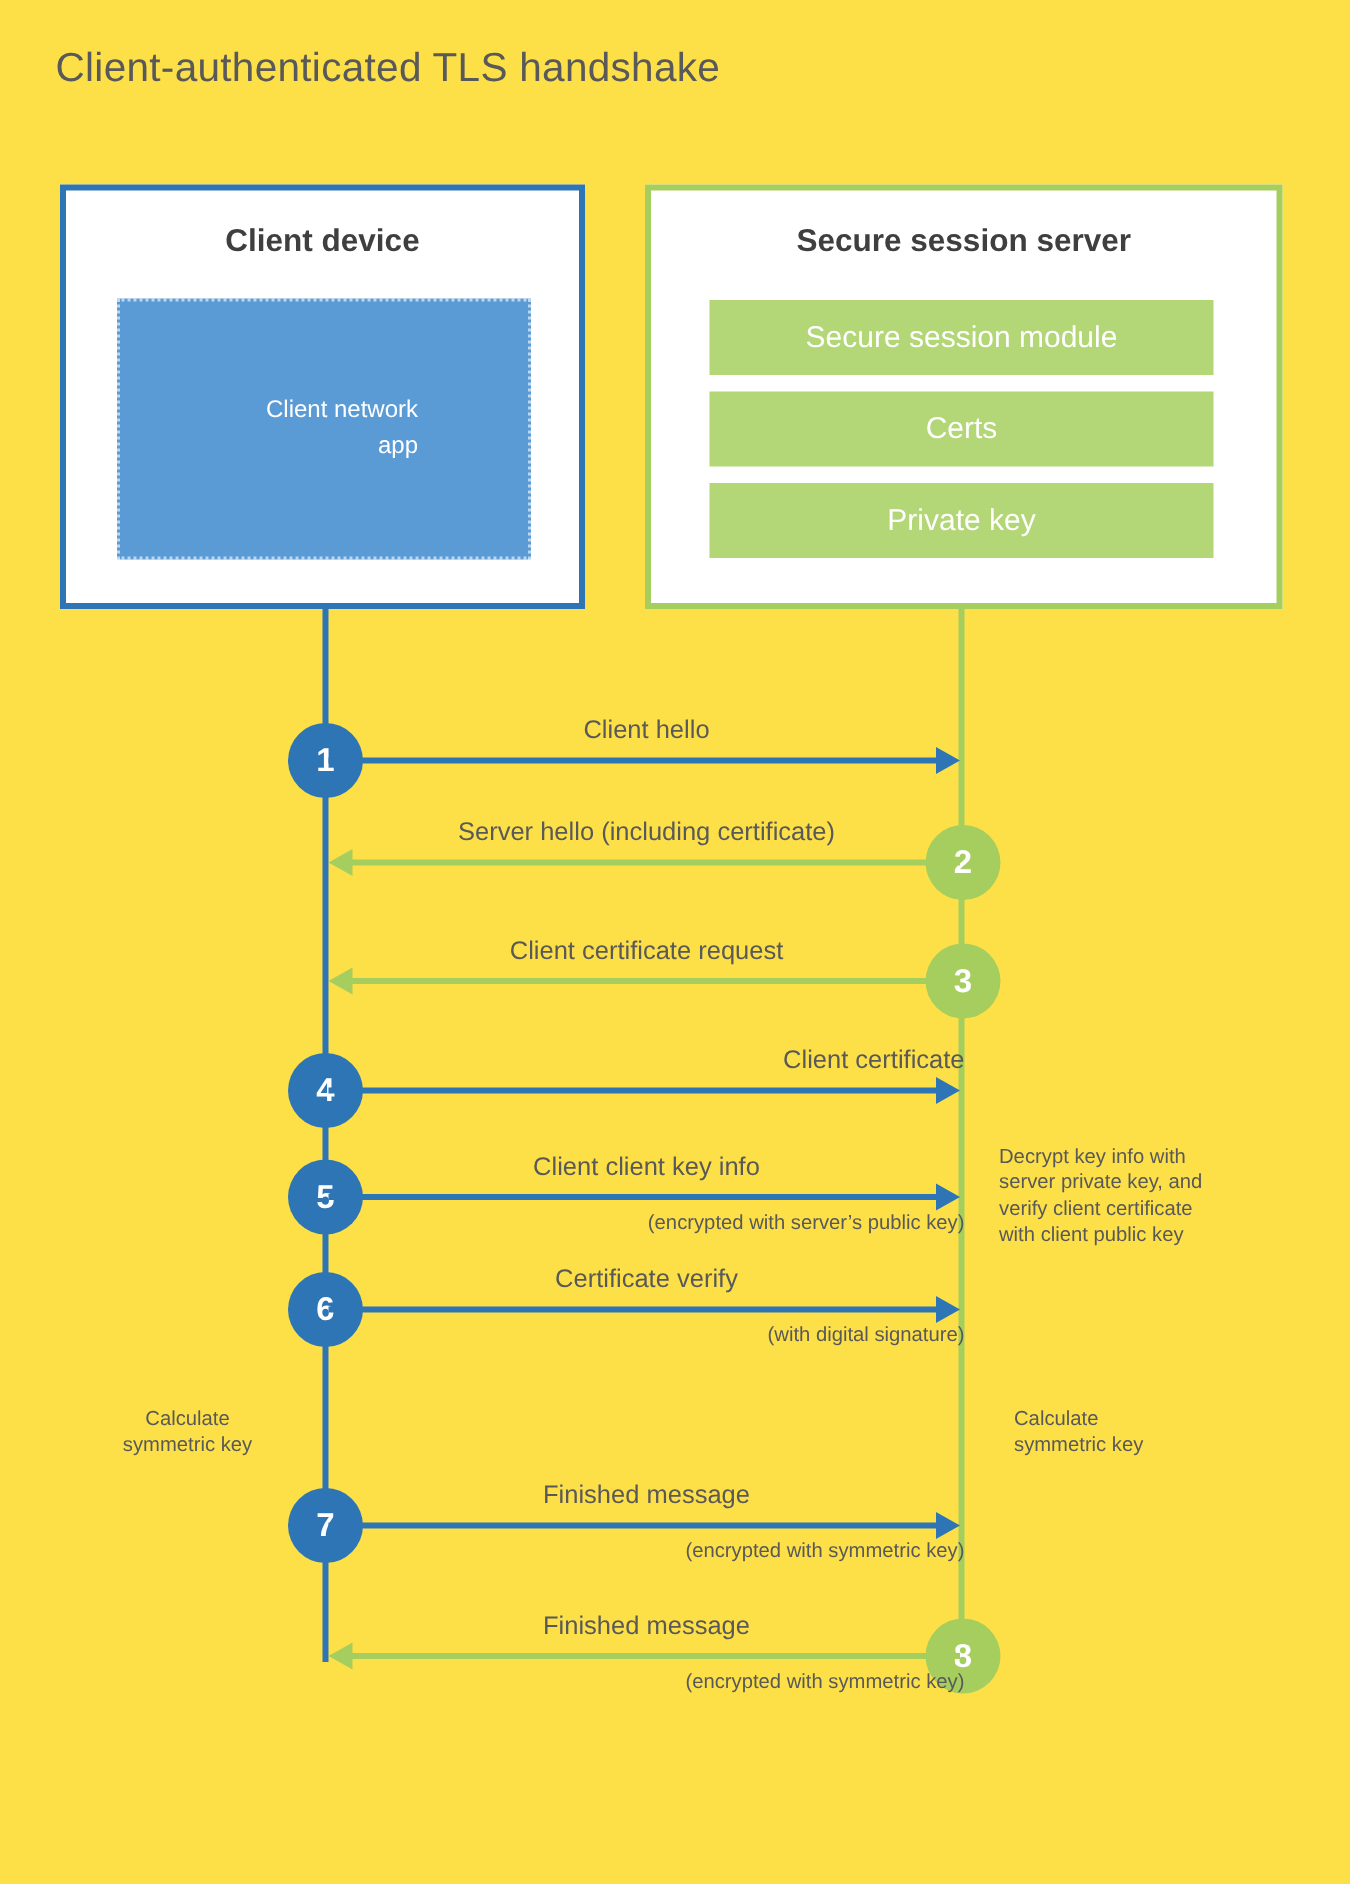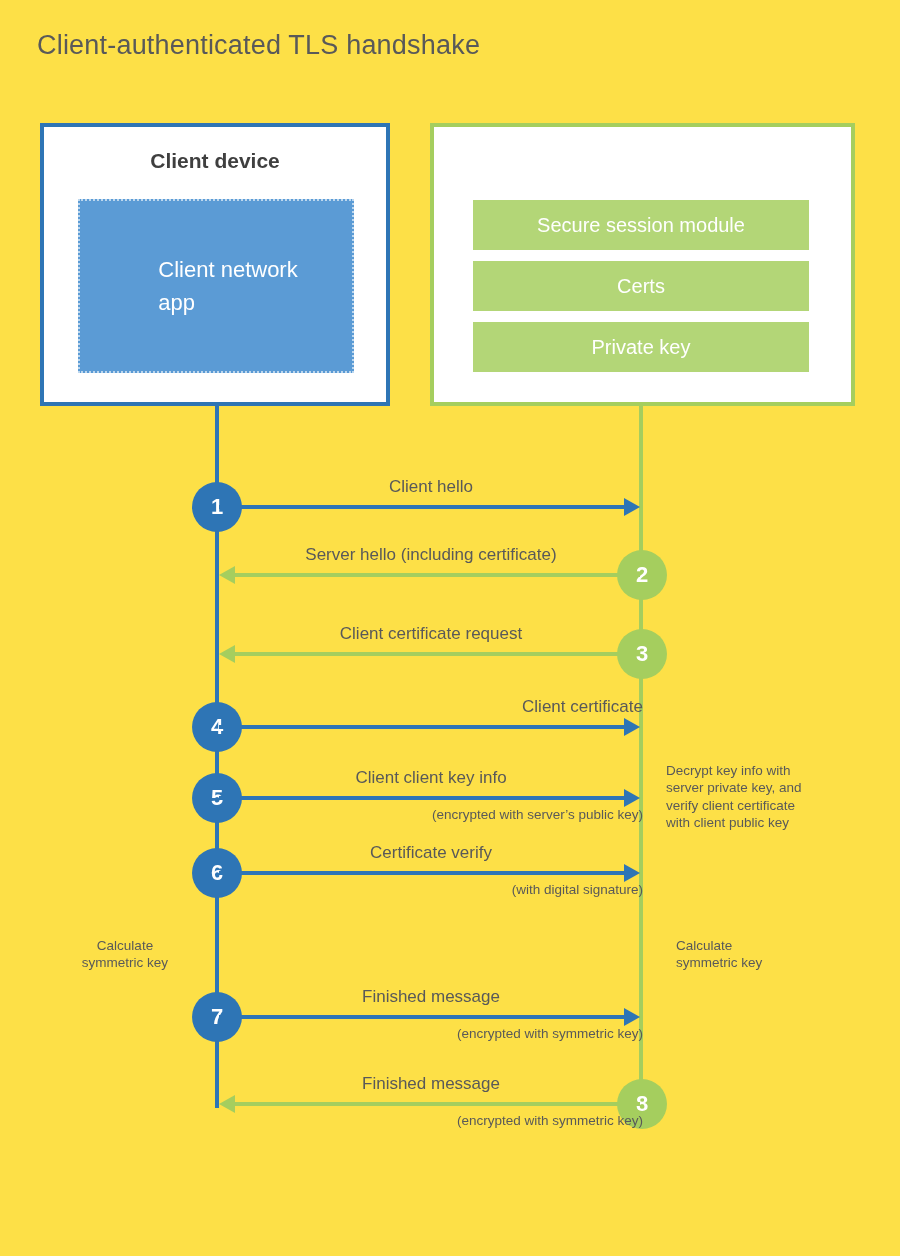--- a/index.html
+++ b/index.html
@@ -13,21 +13,21 @@
   }
   .box{position:absolute;top:123px;height:283px;box-sizing:border-box;background:#fff;}
   .box.client{left:40px;width:350px;border:4px solid var(--blue);}
   .box.server{left:430px;width:425px;border:4px solid var(--green);}
   .box-title{
     margin-top:22px;text-align:center;font-size:21px;font-weight:700;color:#3f3f3f;
   }
   .app-box{
     position:absolute;left:34px;top:72px;width:276px;height:174px;
     background:var(--lightblue);border:2px dotted rgba(255,255,255,.6);box-sizing:border-box;
-    color:#fff;font-size:22px;line-height:1.5;text-align:left;white-space:pre-line;
+    color:#fff;font-size:16px;line-height:1.5;text-align:right;white-space:pre-line;
     display:flex;align-items:center;justify-content:center;padding-left:24px;
   }
   .bars{position:absolute;left:39px;top:73px;width:336px;}
   .bar{
     height:50px;margin-bottom:11px;background:var(--greenbar);
     color:#fff;font-size:20px;display:flex;align-items:center;justify-content:center;
   }
   .vline{position:absolute;width:4px;}
   .blue-line{left:215px;top:406px;height:702px;background:var(--blue);}
   .green-line{left:639px;top:406px;height:698px;background:var(--green);}
@@ -66,20 +66,21 @@
 
   <h1 class="page-title">Client-authenticated TLS handshake</h1>
 
   <div class="box client">
     <div class="box-title">Client device</div>
     <div class="app-box">Client network
 app</div>
   </div>
 
   <div class="box server">
+    <div class="box-title">Secure session server</div>
     <div class="bars" id="server-bars">
         <div class="bar">Secure session module</div>
         <div class="bar">Certs</div>
         <div class="bar">Private key</div>
       </div>
   </div>
 
   <div class="vline blue-line"></div>
   <div class="vline green-line"></div>
 

